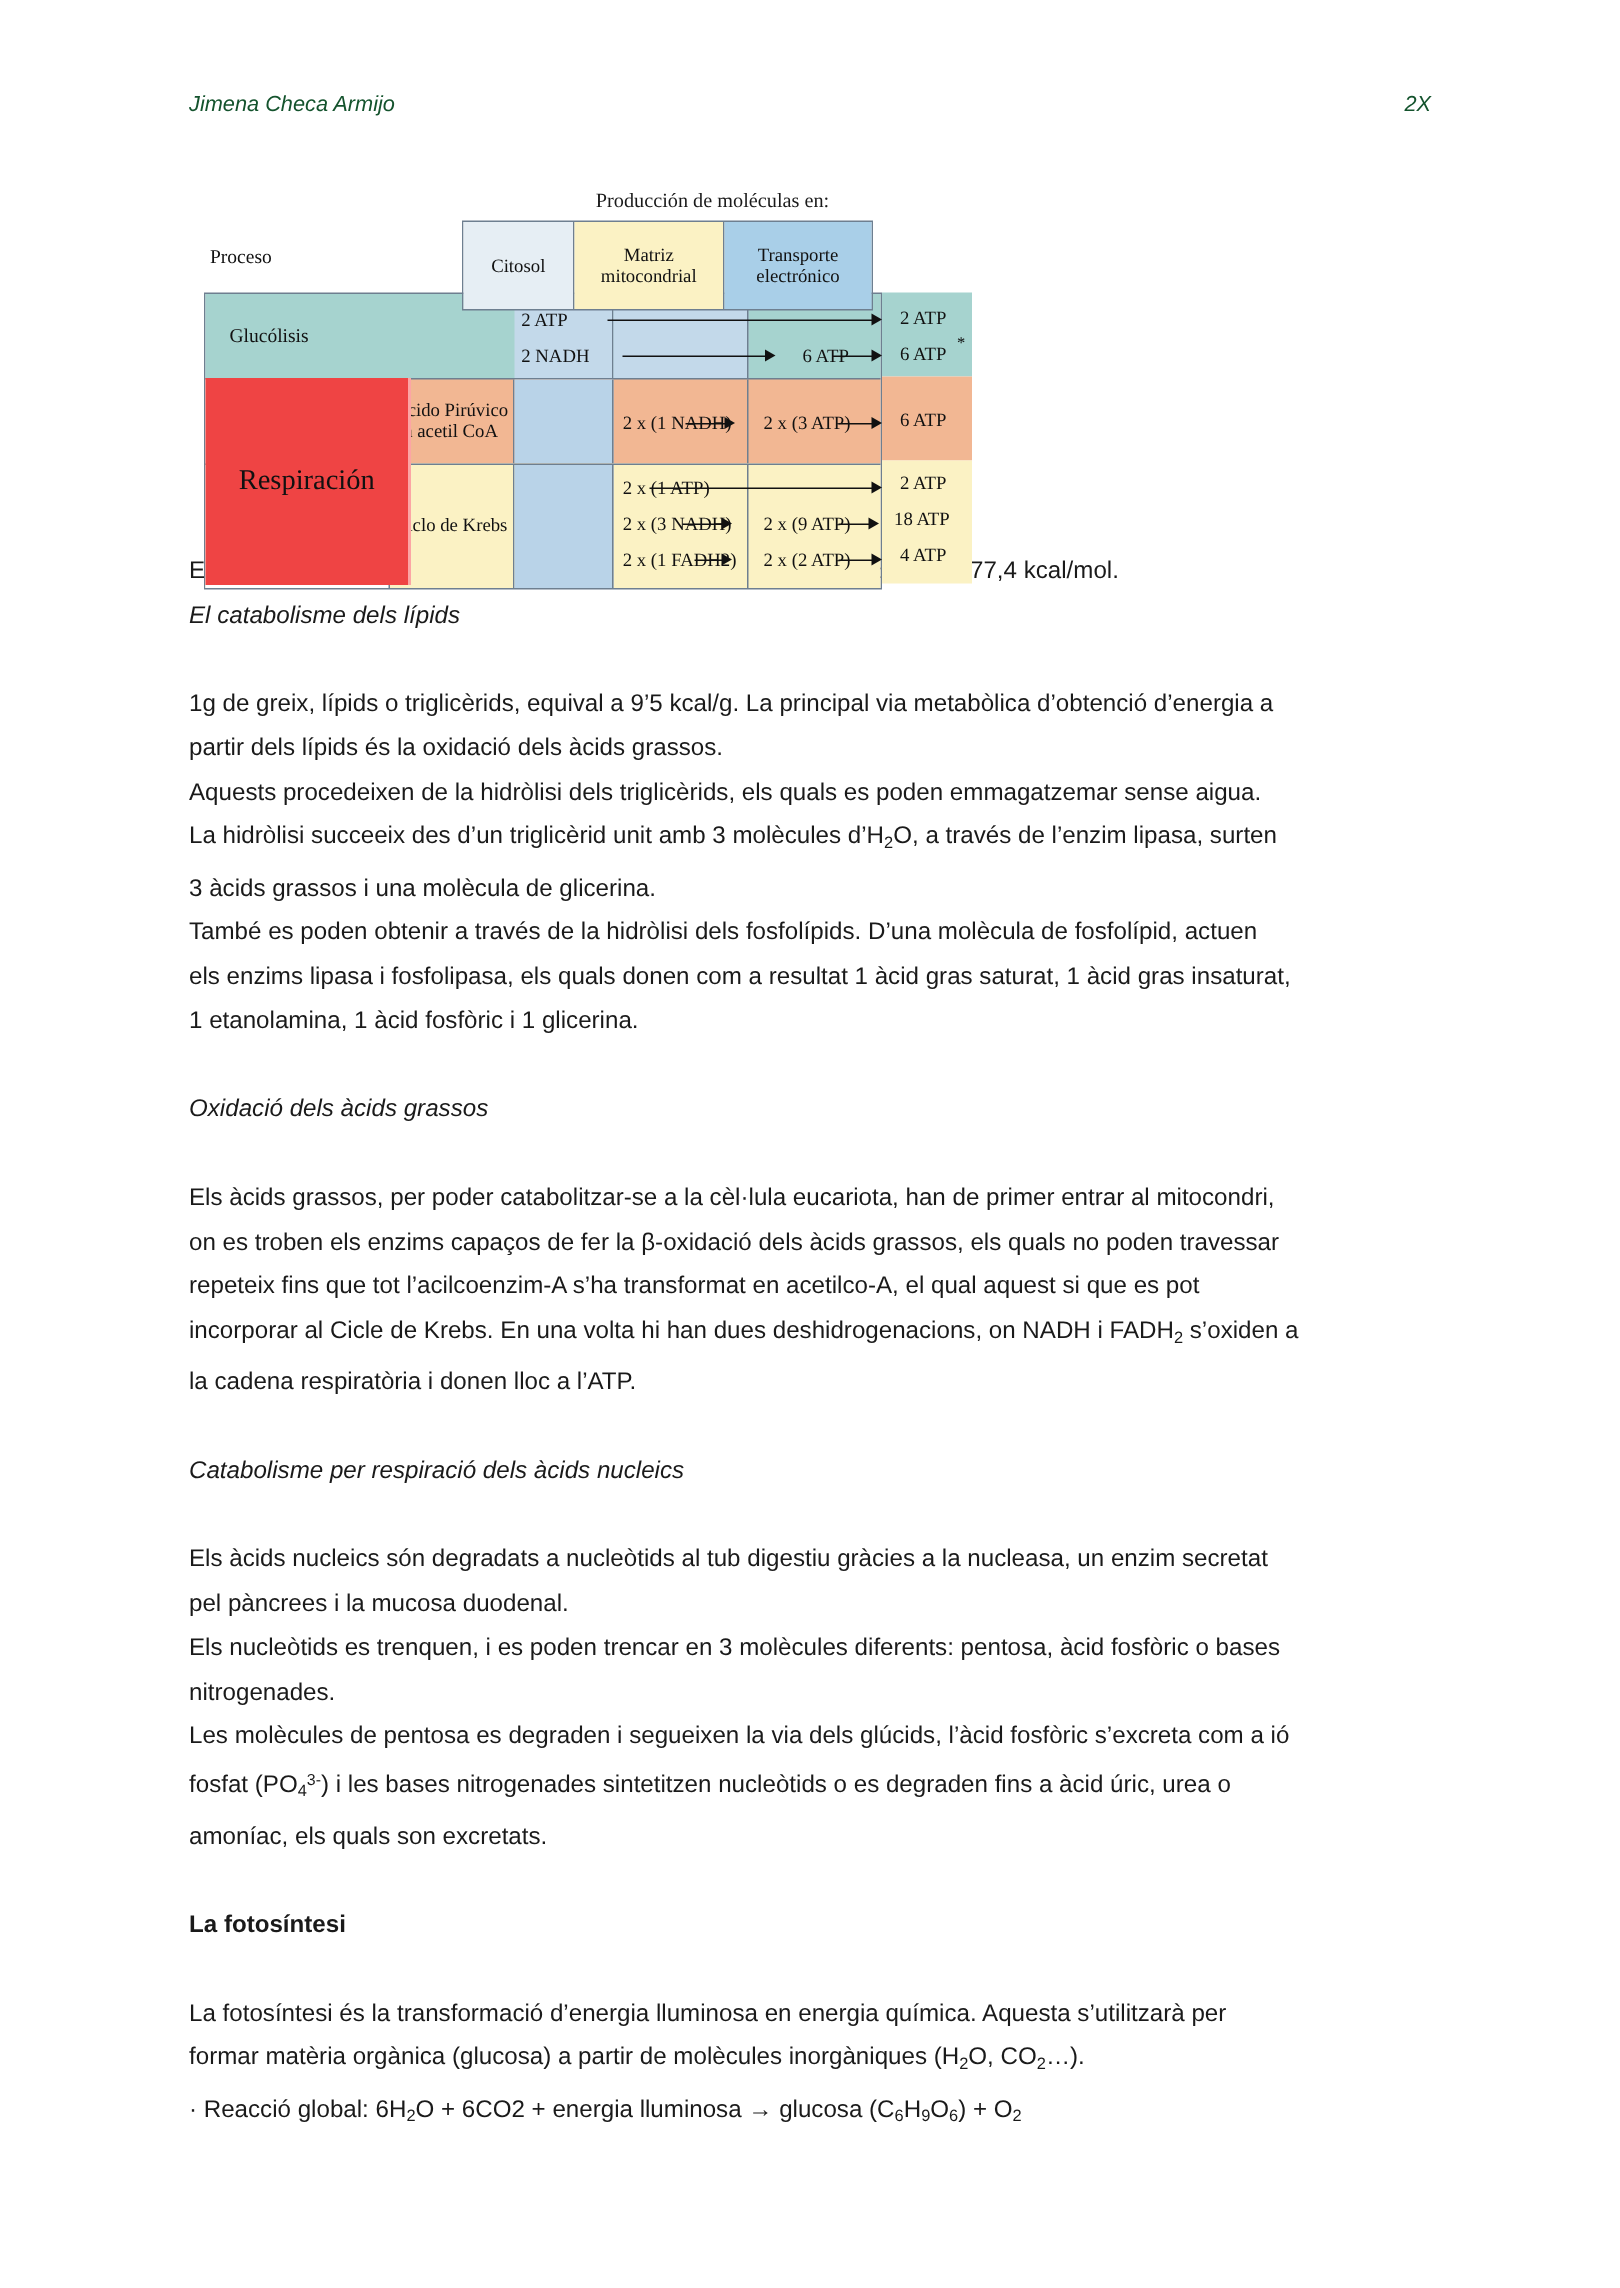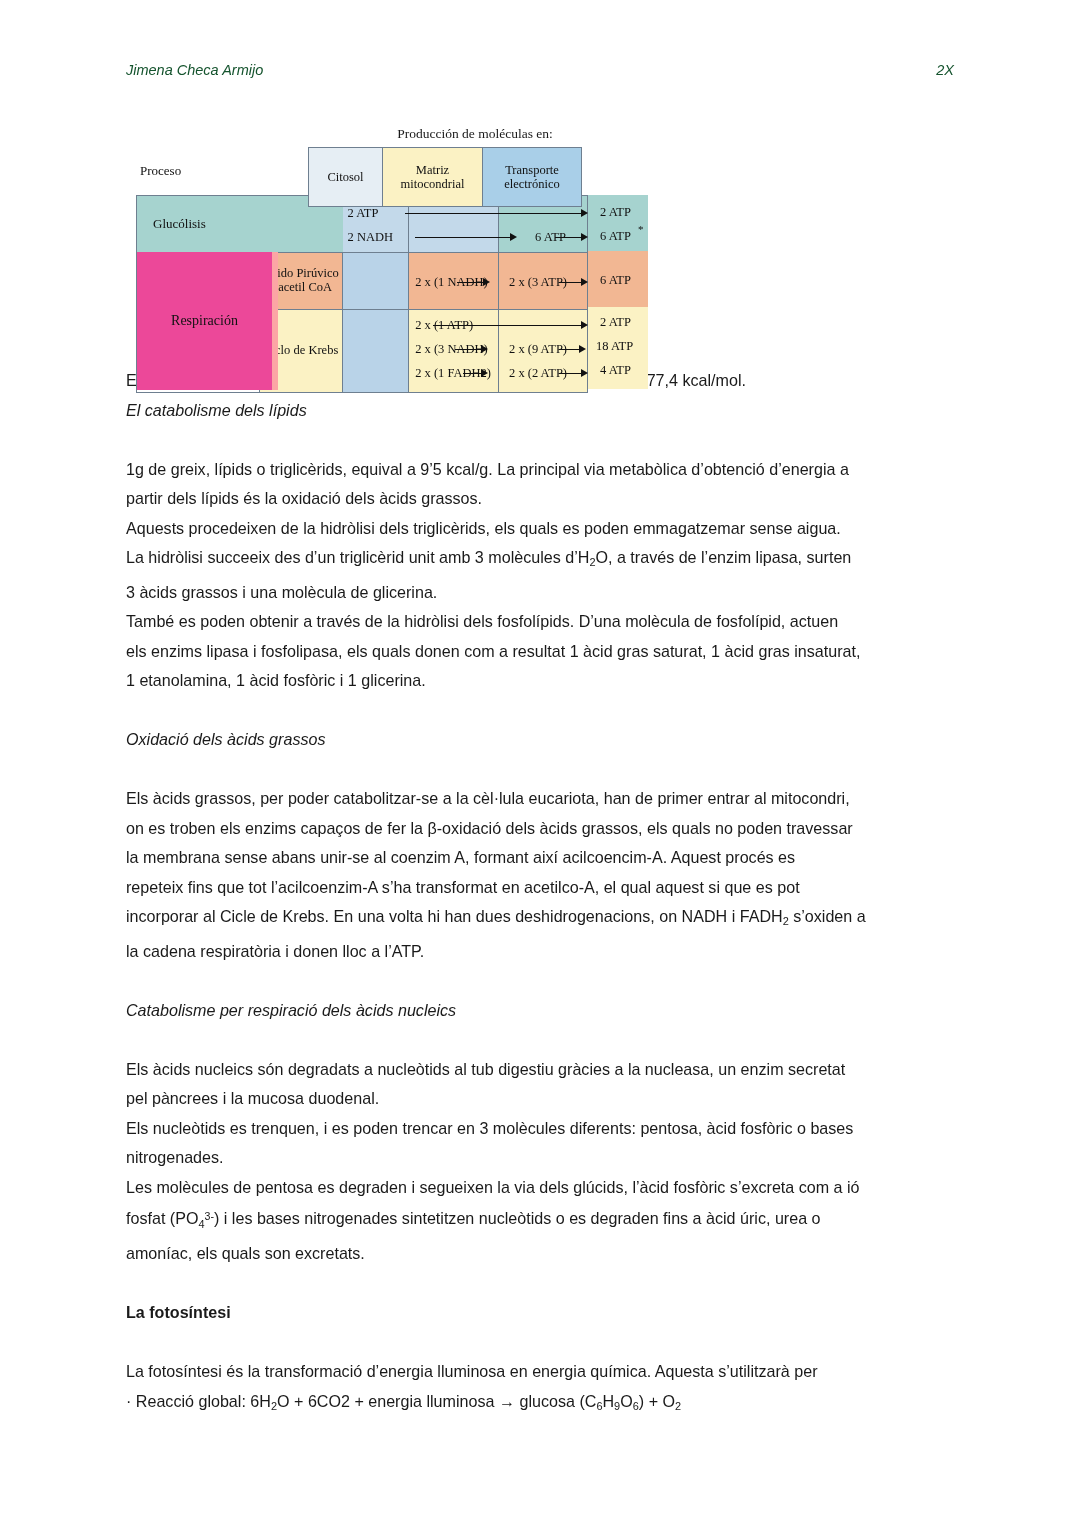--- a/index.html
+++ b/index.html
@@ -165,23 +165,23 @@
   
   .resp-label {
     position: absolute;
     left: 0;
     top: 56px;
     width: 135px;
     height: 138px;
     display: flex;
     align-items: center;
     justify-content: center;
-    font-size: 14px;
-    background: #ec4899;
-    border-right: 6px solid #fca5a5;
+    font-size: 19px;
+    background: #ef4444;
+    border-right: 2px solid #fca5a5;
     z-index: 2;
   }
 
   
   .results {
     position: absolute;
     left: 452px;
     top: 48px;
     width: 60px;
     z-index: 1;
@@ -382,21 +382,20 @@
     <p class="p">També es poden obtenir a través de la hidròlisi dels fosfolípids. D’una molècula de fosfolípid, actuen</p>
     <p class="p">els enzims lipasa i fosfolipasa, els quals donen com a resultat 1 àcid gras saturat, 1 àcid gras insaturat,</p>
     <p class="p">1 etanolamina, 1 àcid fosfòric i 1 glicerina.</p>
 
     <div class="spacer"></div>
     <p class="p ital">Oxidació dels àcids grassos</p>
     <div class="spacer"></div>
 
     <p class="p">Els àcids grassos, per poder catabolitzar-se a la cèl·lula eucariota, han de primer entrar al mitocondri,</p>
     <p class="p">on es troben els enzims capaços de fer la β-oxidació dels àcids grassos, els quals no poden travessar</p>
-    <p class="p">la membrana sense abans unir-se al coenzim A, formant així acilcoencim-A. Aquest procés es</p>
     <p class="p">repeteix fins que tot l’acilcoenzim-A s’ha transformat en acetilco-A, el qual aquest si que es pot</p>
     <p class="p"><span>incorporar al Cicle de Krebs. En una volta hi han dues deshidrogenacions, on NADH i FADH</span><sub>2</sub><span> s’oxiden a</span></p>
     <p class="p">la cadena respiratòria i donen lloc a l’ATP.</p>
 
     <div class="spacer"></div>
     <p class="p ital">Catabolisme per respiració dels àcids nucleics</p>
     <div class="spacer"></div>
 
     <p class="p">Els àcids nucleics són degradats a nucleòtids al tub digestiu gràcies a la nucleasa, un enzim secretat</p>
     <p class="p">pel pàncrees i la mucosa duodenal.</p>
@@ -404,17 +403,18 @@
     <p class="p">nitrogenades.</p>
     <p class="p">Les molècules de pentosa es degraden i segueixen la via dels glúcids, l’àcid fosfòric s’excreta com a ió</p>
     <p class="p"><span>fosfat (PO</span><sub>4</sub><sup>3-</sup><span>) i les bases nitrogenades sintetitzen nucleòtids o es degraden fins a àcid úric, urea o</span></p>
     <p class="p">amoníac, els quals son excretats.</p>
 
     <div class="spacer"></div>
     <p class="p bold">La fotosíntesi</p>
     <div class="spacer"></div>
 
     <p class="p">La fotosíntesi és la transformació d’energia lluminosa en energia química. Aquesta s’utilitzarà per</p>
+    <p class="p"><span>formar matèria orgànica (glucosa) a partir de molècules inorgàniques (H</span><sub>2</sub><span>O, CO</span><sub>2</sub><span>…).</span></p>
     <p class="p"><span>· Reacció global: 6H</span><sub>2</sub><span>O + 6CO2 + energia lluminosa → glucosa (C</span><sub>6</sub><span>H</span><sub>9</sub><span>O</span><sub>6</sub><span>) + O</span><sub>2</sub></p>
 
   </div>
 
 </div>
 
 </body></html>

